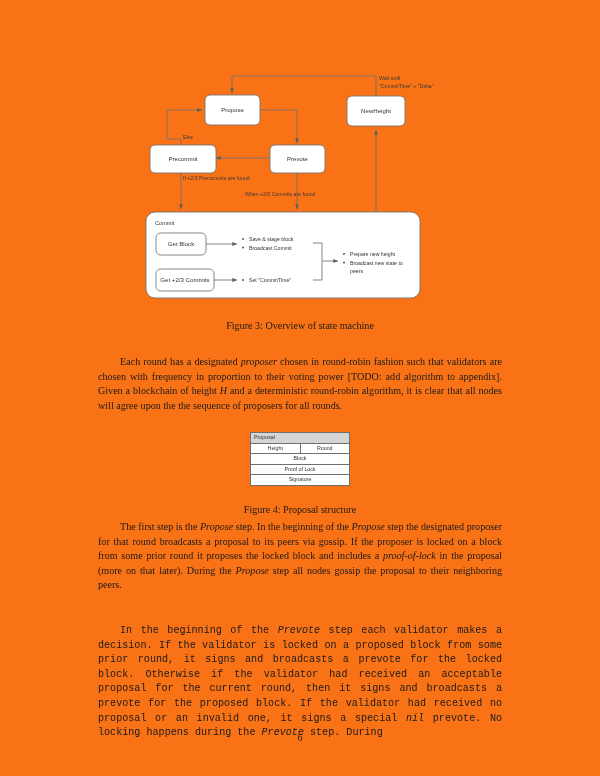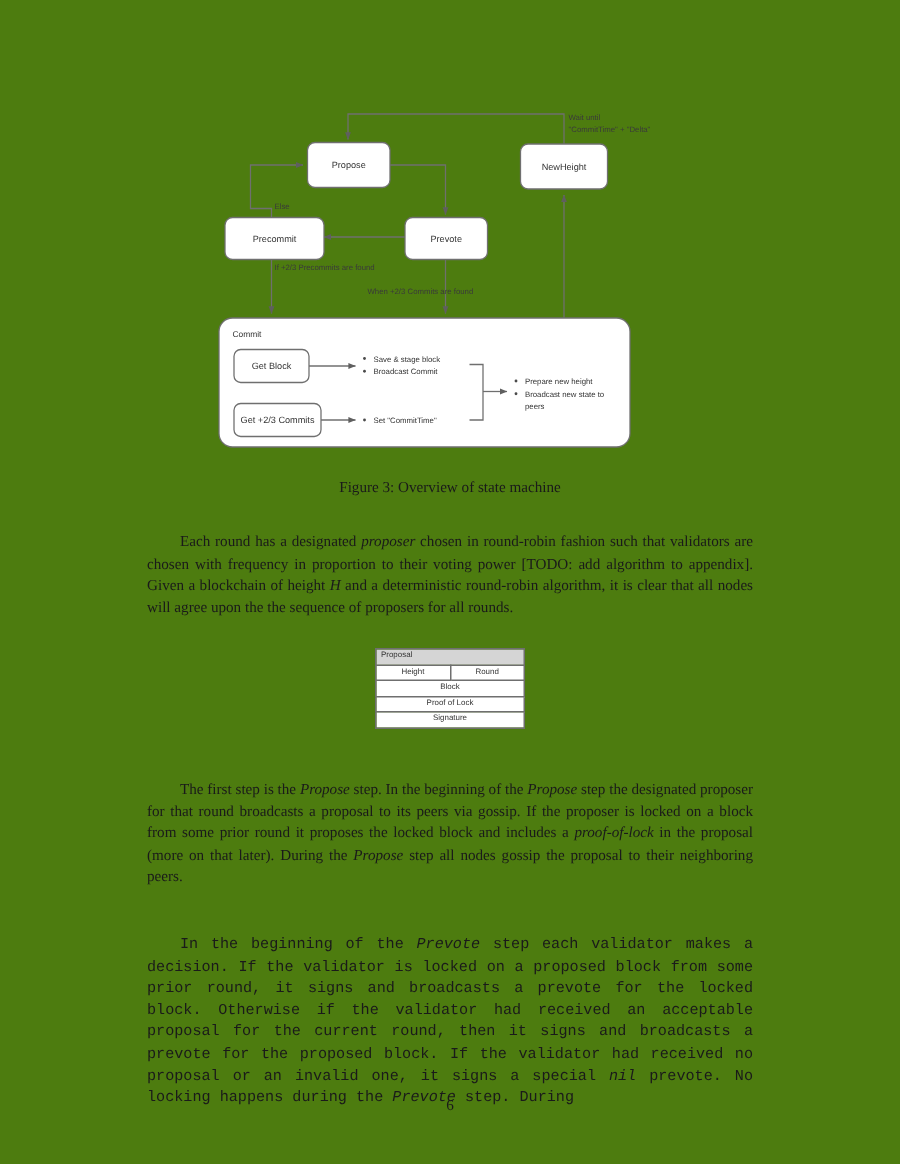--- a/index.html
+++ b/index.html
@@ -13,21 +13,21 @@
     position: relative;
     font-family: "Liberation Serif", serif;
     color: #1a1a1a;
     overflow: hidden;
   }
 
   
   .page {
     position: absolute;
     inset: 0;
-    background: #4d7c0f;
+    background: #f97316;
   }
 
   
   .fig3 {
     position: absolute;
     left: 0;
     top: 0;
     width: 600px;
     height: 310px;
   }
@@ -237,20 +237,21 @@
         <tr>
           <td colspan="2">Proof of Lock</td>
         </tr>
         <tr>
           <td colspan="2">Signature</td>
         </tr>
       </tbody>
     </table>
   </div>
 
+  <div class="caption" id="caption-fig4">Figure 4: Proposal structure</div>
 
   <p class="para" id="para-2">
     <span class="ind"></span><span>The first step is the </span><i>Propose</i><span> step. In the beginning of the </span><i>Propose</i><span> step the designated proposer for that round broadcasts a proposal to its peers via gossip. If the proposer is locked on a block from some prior round it proposes the locked block and includes a </span><i>proof-of-lock</i><span> in the proposal (more on that later). During the </span><i>Propose</i><span> step all nodes gossip the proposal to their neighboring peers.</span>
   </p>
 
   <p class="para" id="para-3">
     <span class="ind"></span><span>In the beginning of the </span><i>Prevote</i><span> step each validator makes a decision. If the validator is locked on a proposed block from some prior round, it signs and broadcasts a prevote for the locked block. Otherwise if the validator had received an acceptable proposal for the current round, then it signs and broadcasts a prevote for the proposed block. If the validator had received no proposal or an invalid one, it signs a special </span><i>nil</i><span> prevote. No locking happens during the </span><i>Prevote</i><span> step. During</span>
   </p>
 
   <div class="pageno">6</div>

